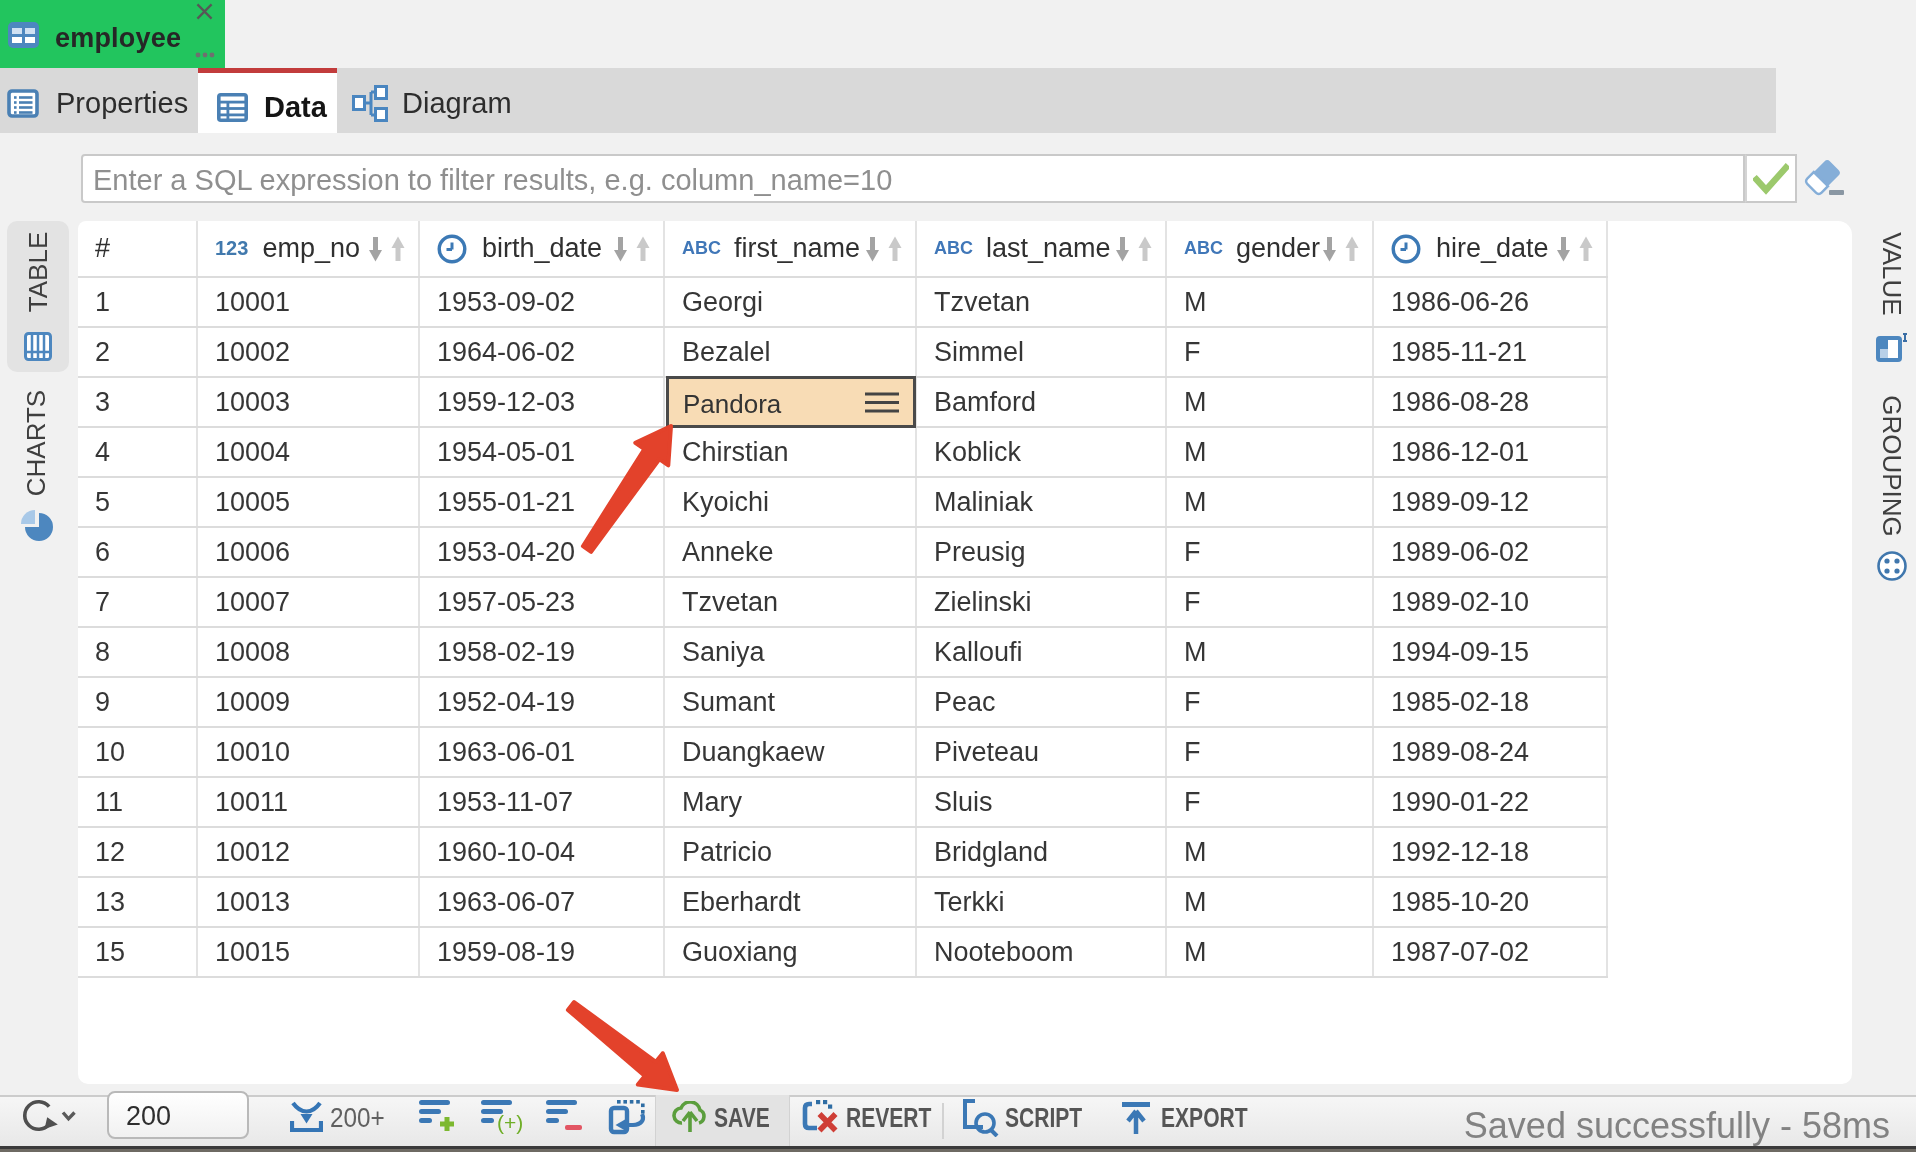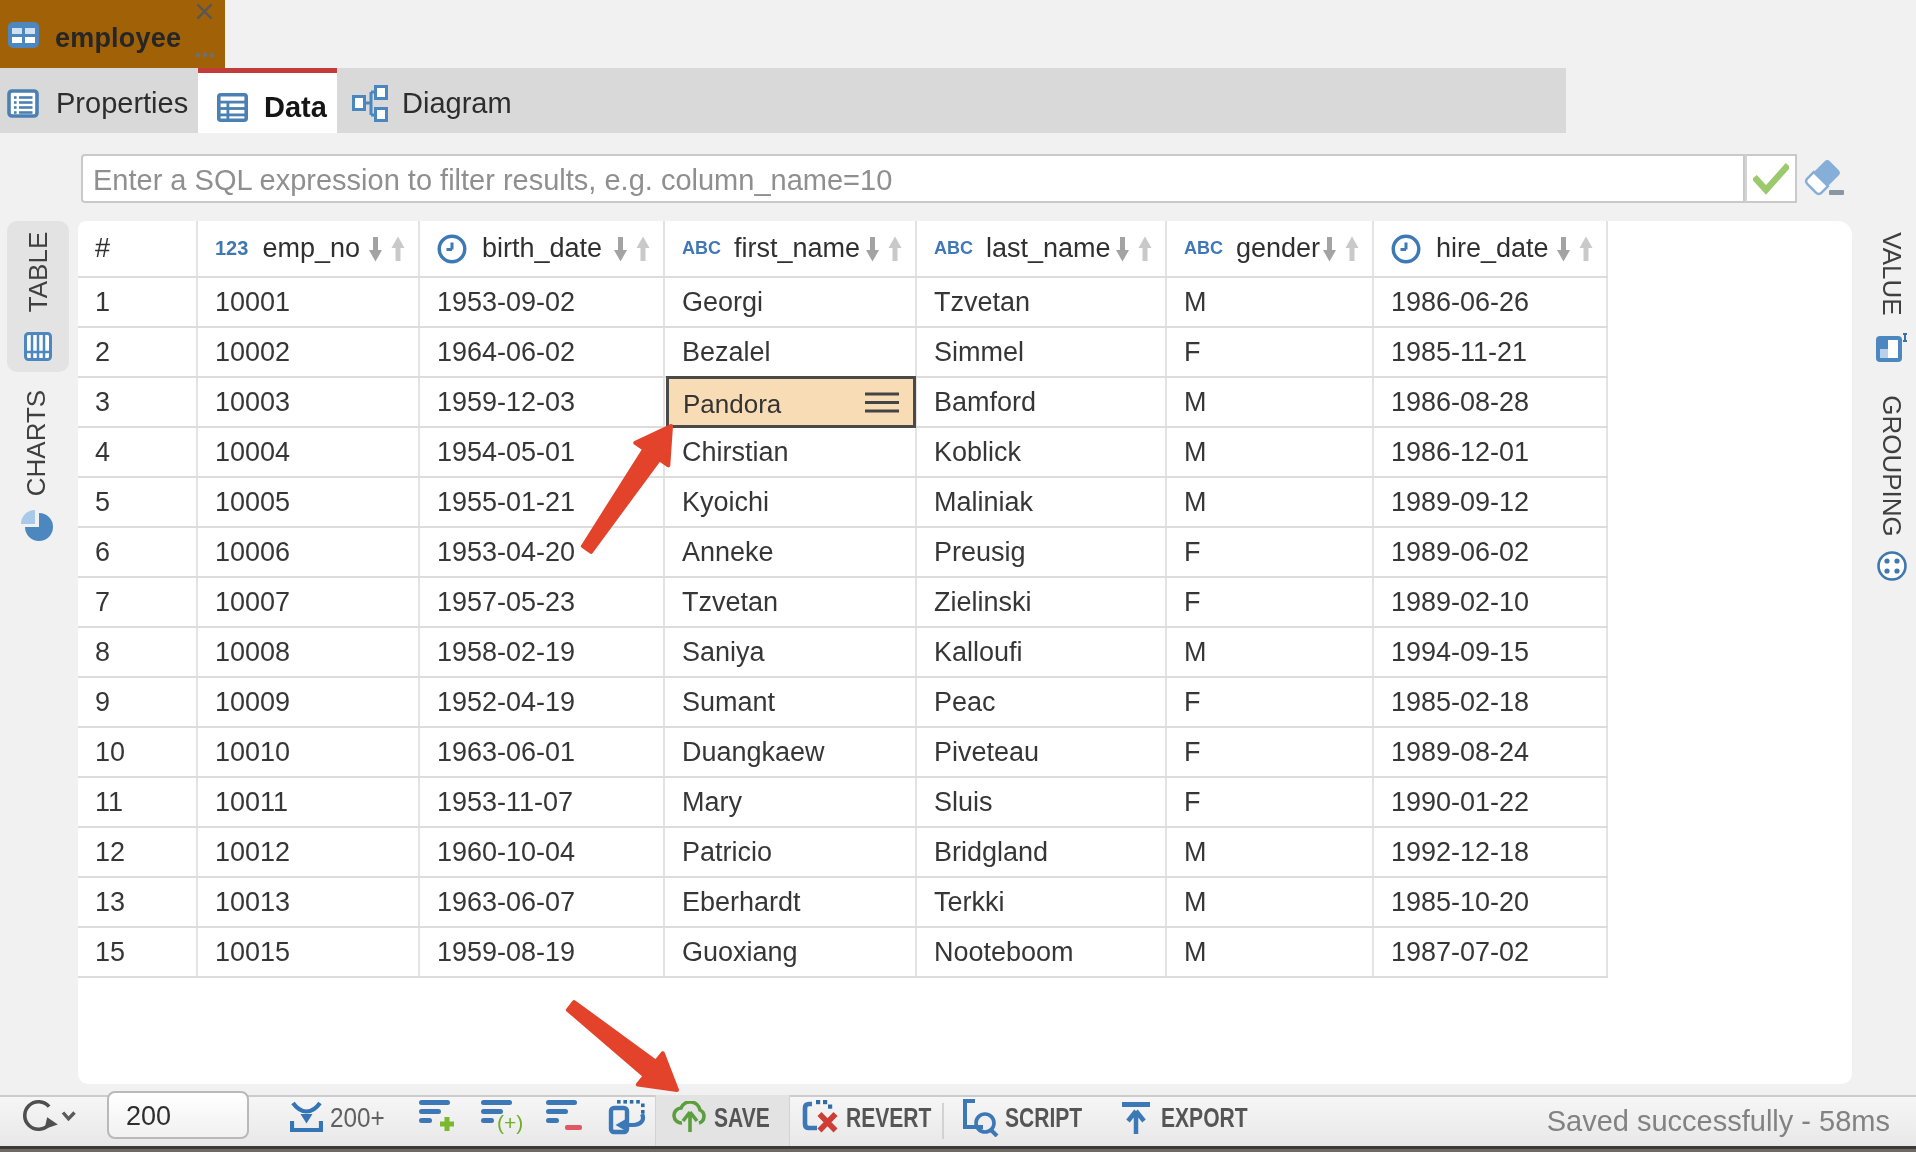--- a/index.html
+++ b/index.html
@@ -2,27 +2,27 @@
 <html><head>
 <meta charset="utf-8">
 <style>
   * { margin:0; padding:0; box-sizing:border-box; }
   html,body { width:1916px; height:1152px; overflow:hidden; }
   body { font-family:"Liberation Sans", sans-serif; background:#f1f1f1; position:relative; }
   .abs { position:absolute; }
 
   
   #topstrip { left:0; top:0; width:1916px; height:68px; background:#f1f1f1; }
-  #emptab { left:0; top:0; width:225px; height:68px; background:#a16207; }
+  #emptab { left:0; top:0; width:225px; height:68px; background:#22c55e; }
   #emptab .ticon { position:absolute; left:8px; top:22px; width:31px; height:26px; }
   #emptab .tname { position:absolute; left:55px; top:23px; font-size:27px; font-weight:700; color:#262626; letter-spacing:0.2px; }
   #emptab .x { position:absolute; left:196px; top:3px; width:17px; height:17px; }
 
   
-  #tabrow { left:0; top:68px; width:1566px; height:65px; background:#d9d9d9; }
+  #tabrow { left:0; top:68px; width:1776px; height:65px; background:#d9d9d9; }
   .tab { position:absolute; top:0; height:65px; display:flex; align-items:center; padding-top:5px; }
   .tab .lbl { font-size:29px; color:#2d2d2d; }
   #tab-data { left:198px; width:139px; background:#ffffff; border-top:5px solid #c23c3c; padding-top:8px; }
   #tab-data .lbl { font-weight:700; color:#151515; }
 
   
   #filter { left:81px; top:154px; width:1664px; height:49px; background:#fff; border:2px solid #c9c9c9; border-radius:4px 0 0 4px; }
   #filter .ph { position:absolute; left:10px; top:8px; font-size:29px; color:#8f8f8f; }
   #checkbtn { left:1745px; top:154px; width:52px; height:49px; background:#fff; border:2px solid #c9c9c9; border-left:2px solid #d4d4d4; }
 
@@ -50,21 +50,21 @@
 
   
   #toolbar { left:0; top:1095px; width:1916px; height:51px; background:linear-gradient(#f6f6f6,#e8e8e8); border-top:2px solid #cccccc; }
   #darkline { left:0; top:1146px; width:1916px; height:3px; background:#3a3a3a; }
   #bottomstrip { left:0; top:1149px; width:1916px; height:3px; background:#6e6a63; }
   .tblbl { font-size:27px; font-weight:700; color:#555555; transform:scaleX(0.78); transform-origin:0 0; white-space:nowrap; }
   #numinput { left:107px; top:1091px; width:142px; height:48px; background:linear-gradient(#ffffff,#f1f1f1); border:2px solid #b9b9b9; border-radius:8px; }
   #numinput span { position:absolute; left:17px; top:8px; font-size:27px; color:#2e2e2e; }
   #savebg { left:655px; top:1095px; width:135px; height:51px; background:#e3e3e3; border-left:1px solid #d2d2d2; border-right:1px solid #d2d2d2; }
   #vsep1 { left:942px; top:1103px; width:2px; height:36px; background:#d2d2d2; }
-  #status { right:26px; top:1105px; font-size:29px; color:#828282; }
+  #status { right:26px; top:1105px; font-size:36px; color:#828282; }
 </style>
 </head>
 <body>
 
 <div class="abs" id="topstrip"></div>
 <div class="abs" id="emptab">
   <svg class="ticon" viewBox="0 0 31 26">
     <rect x="0" y="0" width="31" height="26" rx="5" fill="#4d87bf"></rect>
     <rect x="4" y="6" width="10" height="6" fill="#cfe0f2"></rect>
     <rect x="17" y="6" width="10" height="6" fill="#cfe0f2"></rect>

